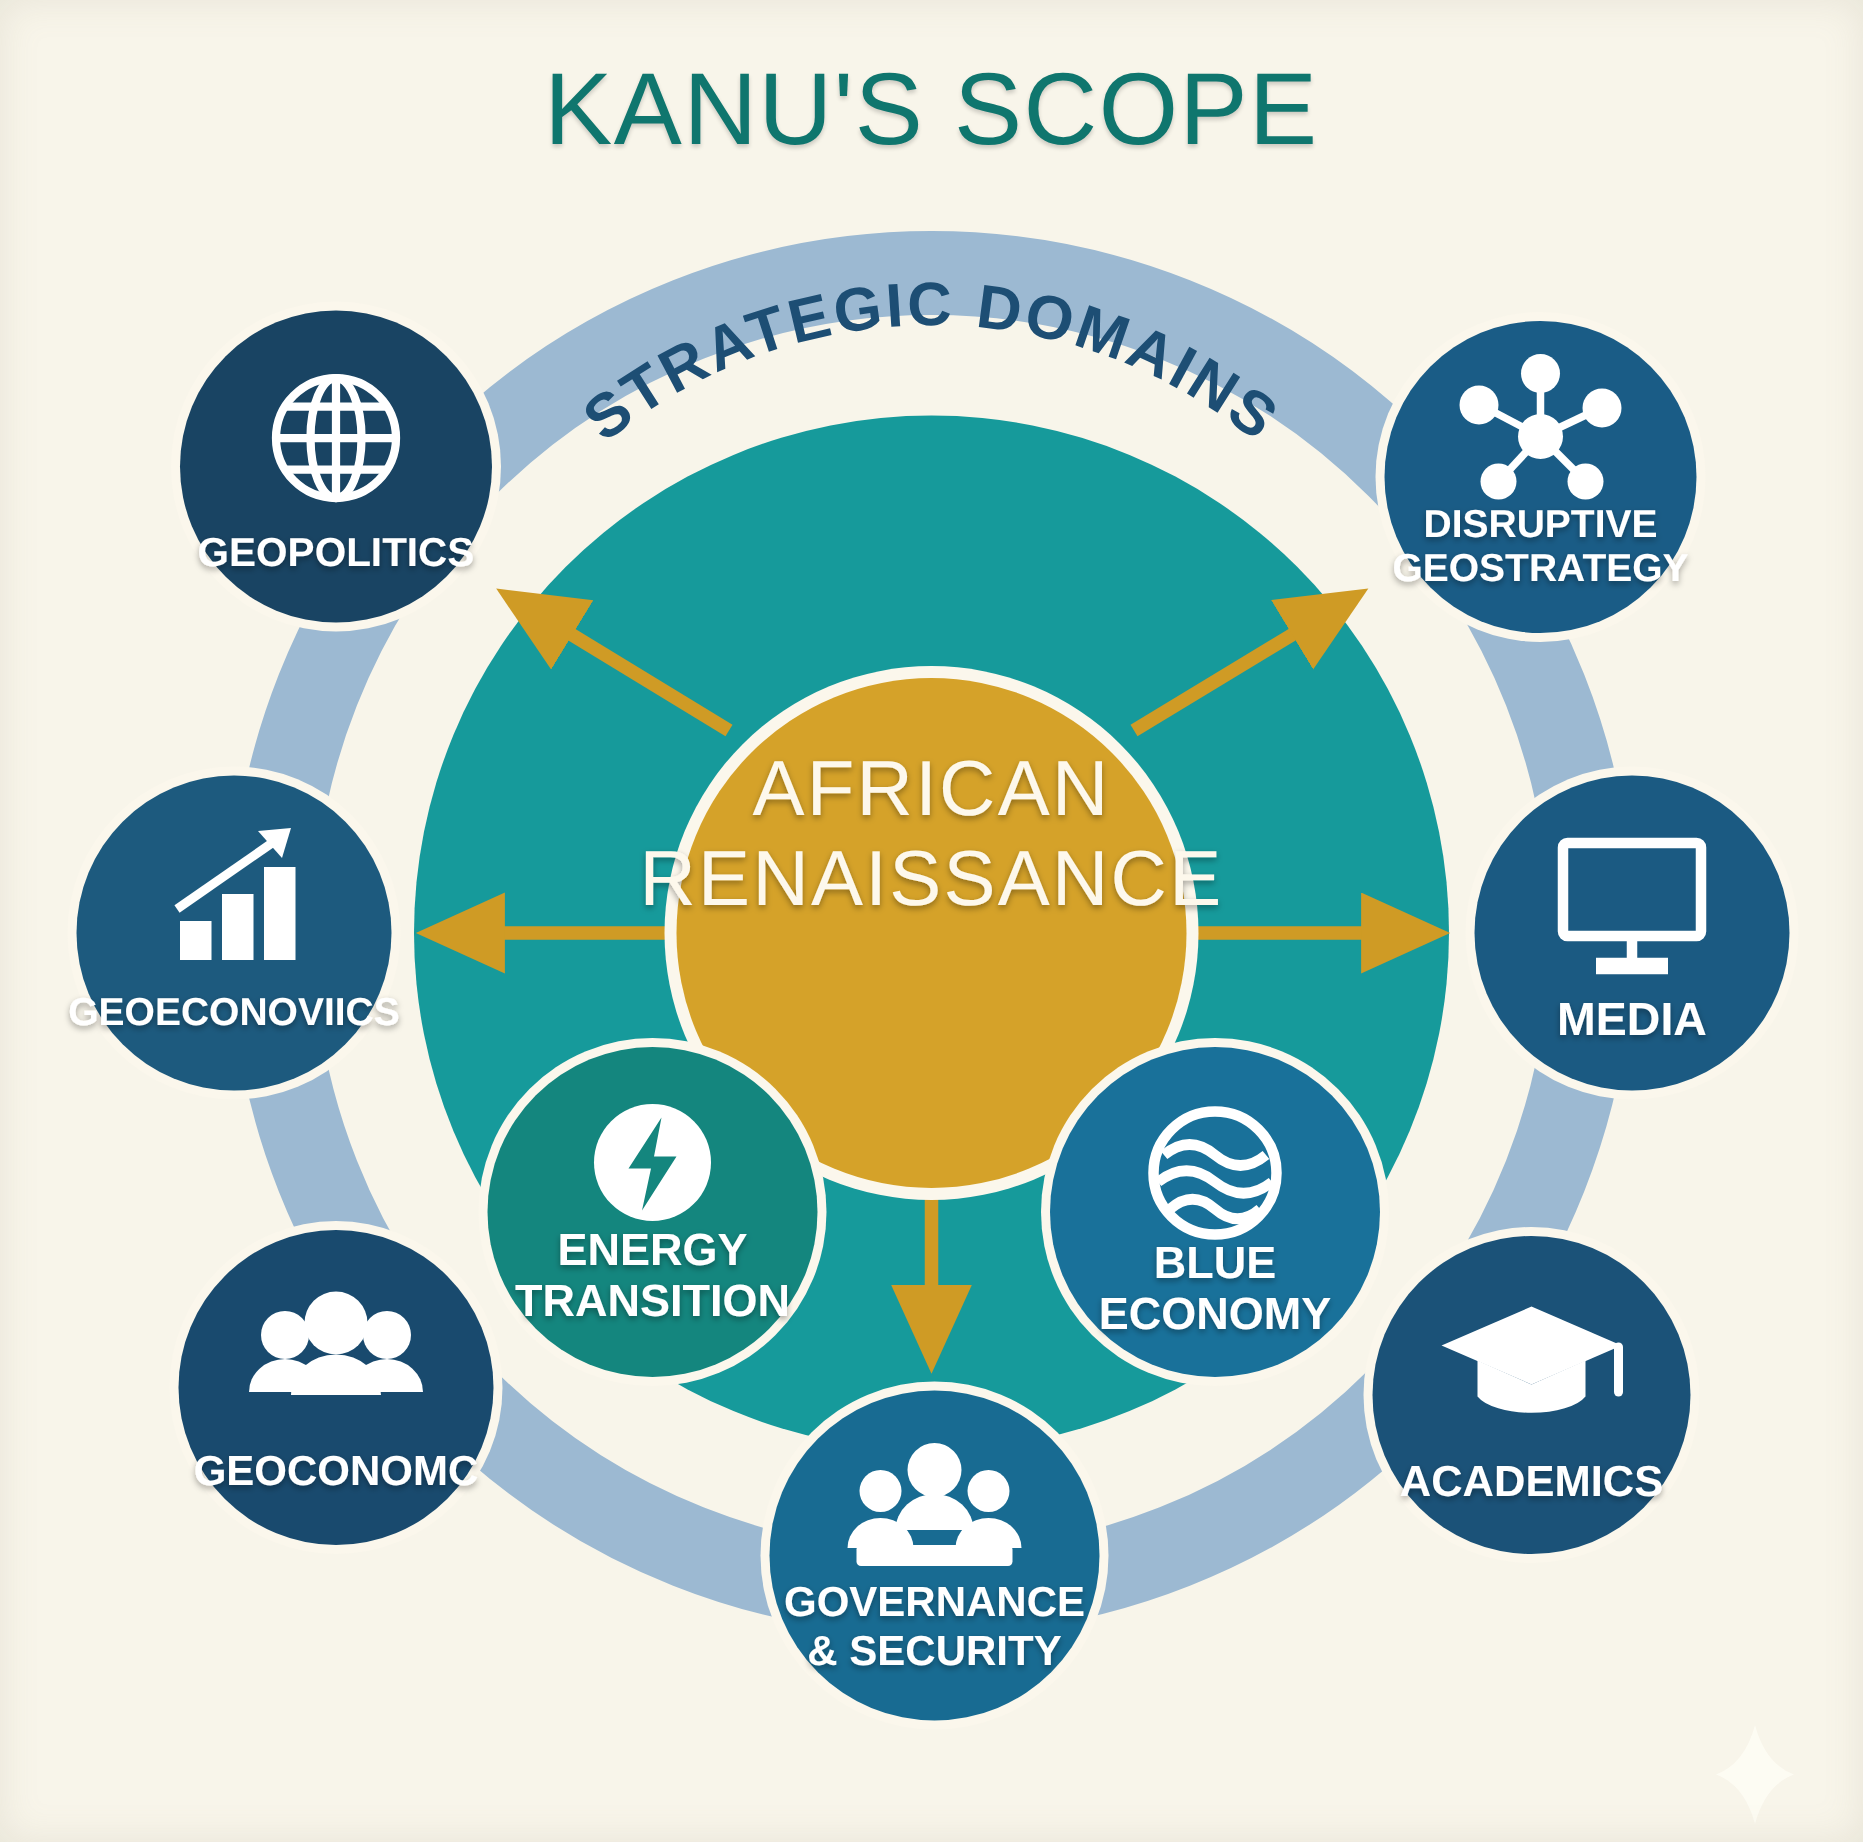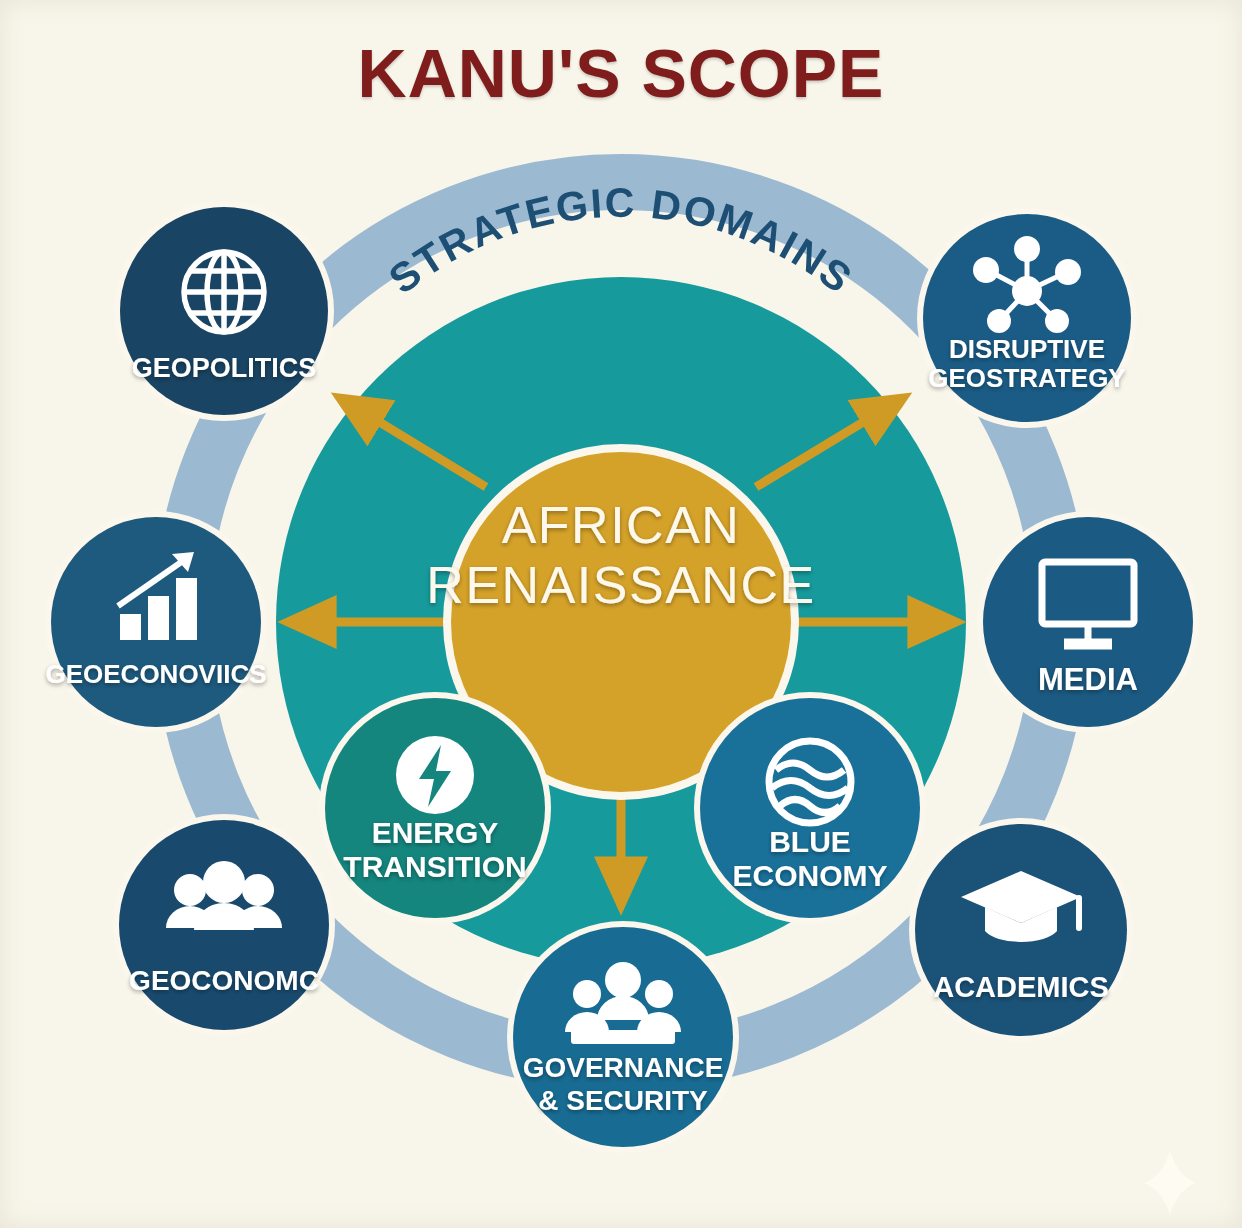--- a/index.html
+++ b/index.html
@@ -25,23 +25,23 @@
     pointer-events: none;
     box-shadow: inset 0 0 26px rgba(150,145,120,0.16);
   }
   .title {
     position: absolute;
     top: 34px;
     left: 0;
     width: 100%;
     text-align: center;
     font-size: 68px;
-    font-weight: bold;
+    font-weight: normal;
     letter-spacing: 1px;
-    color: #7f1d1d;
+    color: #0f766e;
     text-shadow: 0 2px 3px rgba(0,0,0,0.18);
   }
   svg.diagram {
     position: absolute;
     left: 0;
     top: 0;
     width: 1242px;
     height: 1228px;
   }
   .node-label {

